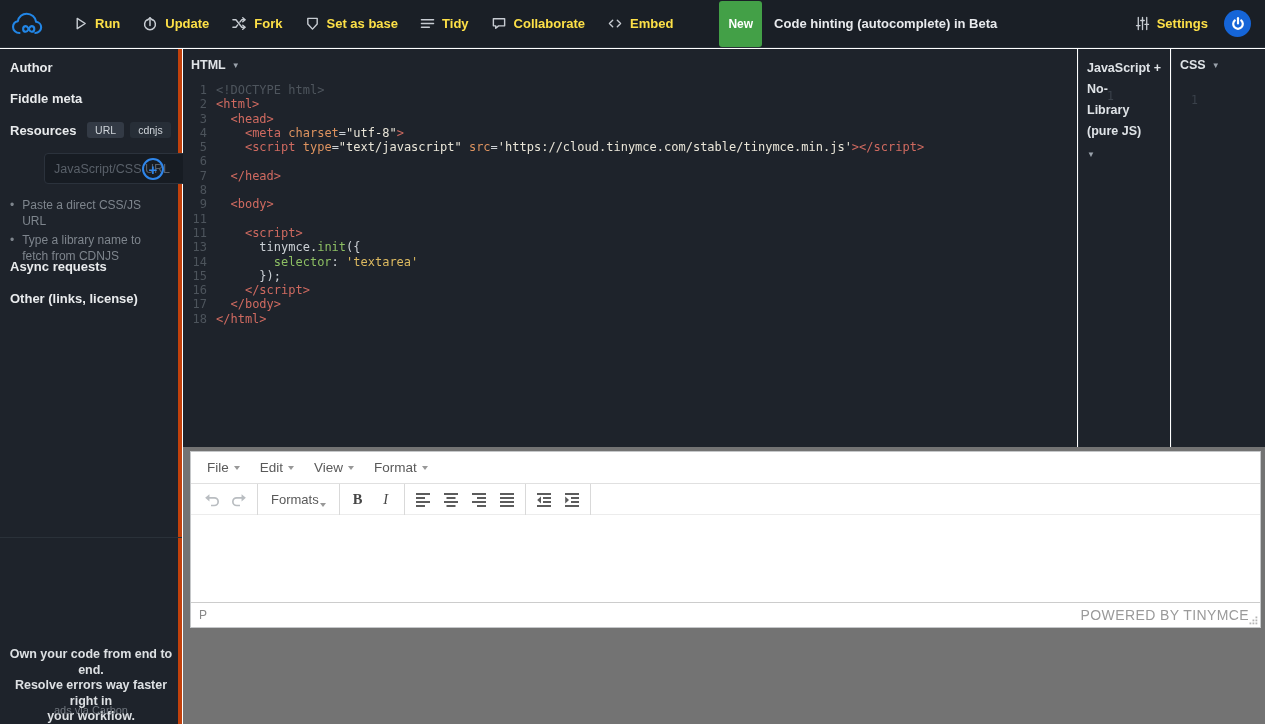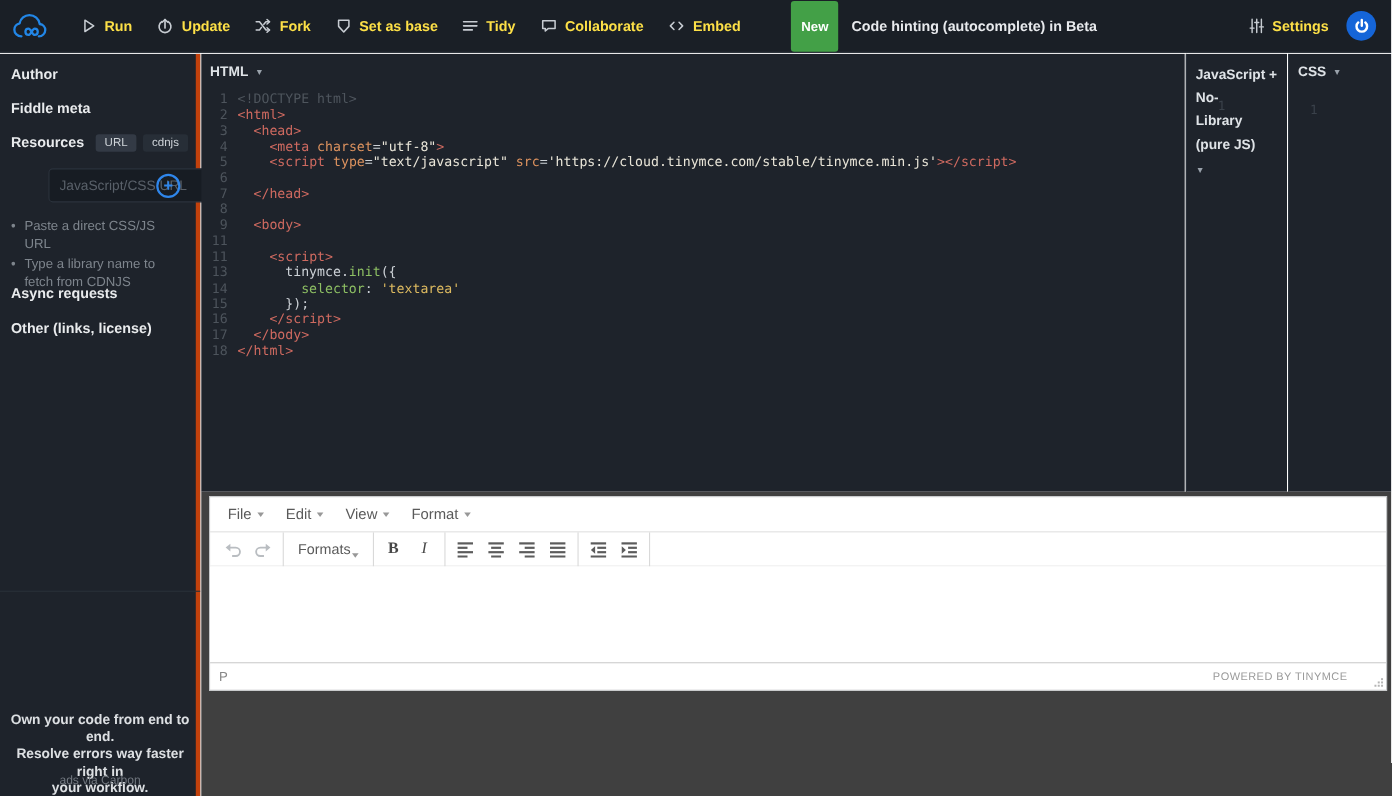--- a/index.html
+++ b/index.html
@@ -82,40 +82,40 @@
   .code-line { display:flex; white-space:pre; }
   .code-line .ln { flex:0 0 24px; text-align:right; color:#4d545c; margin-right:9px; }
   .tk-c { color:#4e555d; }
   .tk-t { color:#cf6a60; }
   .tk-a { color:#de935f; }
   .tk-v { color:#e9e5d8; }
   .tk-p { color:#ccd1d6; }
   .tk-g { color:#8dbf63; }
   .tk-s { color:#ddba60; }
   
-  .result { position:absolute; left:183px; top:447px; width:1082px; height:277px; background:#404040; }
+  .result { position:absolute; left:183px; top:447px; width:1082px; height:277px; background:#737373; }
   .mce {
     position:absolute; left:7px; top:4px; width:1071px; height:177px;
     border:1px solid #c5c7c9; background:#fff; display:flex; flex-direction:column;
   }
   .mce-menubar { height:32px; display:flex; align-items:center; padding-left:6px; border-bottom:1px solid #e0e0e0; }
   .mce-menu { display:flex; align-items:center; gap:5px; padding:4px 10px; font-size:13.5px; color:#5a5a5a; cursor:pointer; }
   .caret { width:0; height:0; border-left:3.5px solid transparent; border-right:3.5px solid transparent; border-top:4px solid #989898; }
   .mce-toolbar { height:31px; display:flex; align-items:center; padding-left:2px; border-bottom:1px solid #ececec; }
   .mce-group { display:flex; align-items:center; gap:2px; padding:0 5px; height:31px; border-right:1px solid #d9d9d9; }
   .mce-btn { width:26px; height:24px; display:flex; align-items:center; justify-content:center;
     border-radius:2px; color:#5c5c5c; cursor:pointer; }
   .mce-btn.disabled { color:#b9bdc1; }
   .mce-formats { display:flex; align-items:flex-end; gap:1px; padding:0 8px; font-size:13px; color:#595959; cursor:pointer; }
   .mce-b { font-weight:800; font-size:14.5px; color:#474747; font-family:"Liberation Serif", serif; }
   .mce-i { font-style:italic; font-size:14.5px; color:#474747; font-family:"Liberation Serif", serif; }
   .mce-content { flex:1; background:#fff; cursor:text; }
   .mce-statusbar { height:25px; border-top:1px solid #cccccc; display:flex; align-items:center; padding:0 8px; position:relative; }
   .mce-path { font-size:12px; color:#888; }
-  .mce-powered { margin-left:auto; font-size:10px; letter-spacing:0.4px; color:#9a9a9a; margin-right:27px; cursor:pointer; }
+  .mce-powered { margin-left:auto; font-size:14px; letter-spacing:0.4px; color:#9a9a9a; margin-right:3px; cursor:pointer; }
   .mce-grip { position:absolute; right:2px; bottom:2px; color:#b5b5b5; cursor:nwse-resize; }
   svg { display:block; }
 </style>
 </head>
 <body>
 
 <div class="app">
 
   <div class="topbar">
     <div class="logo">

